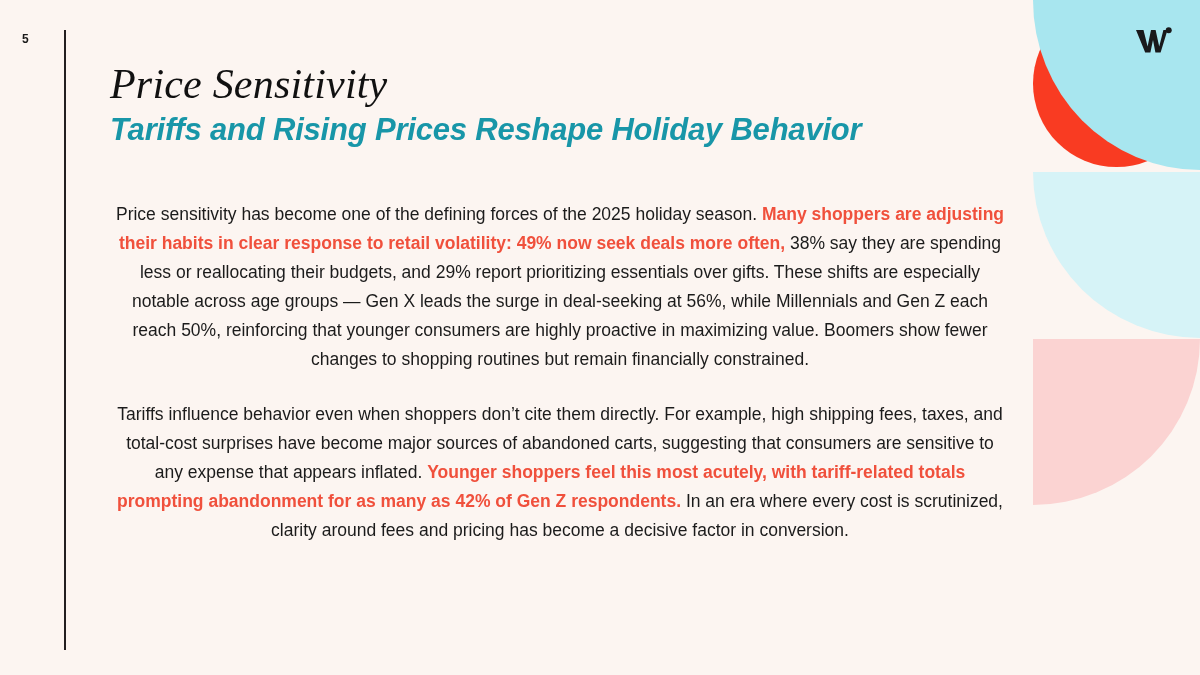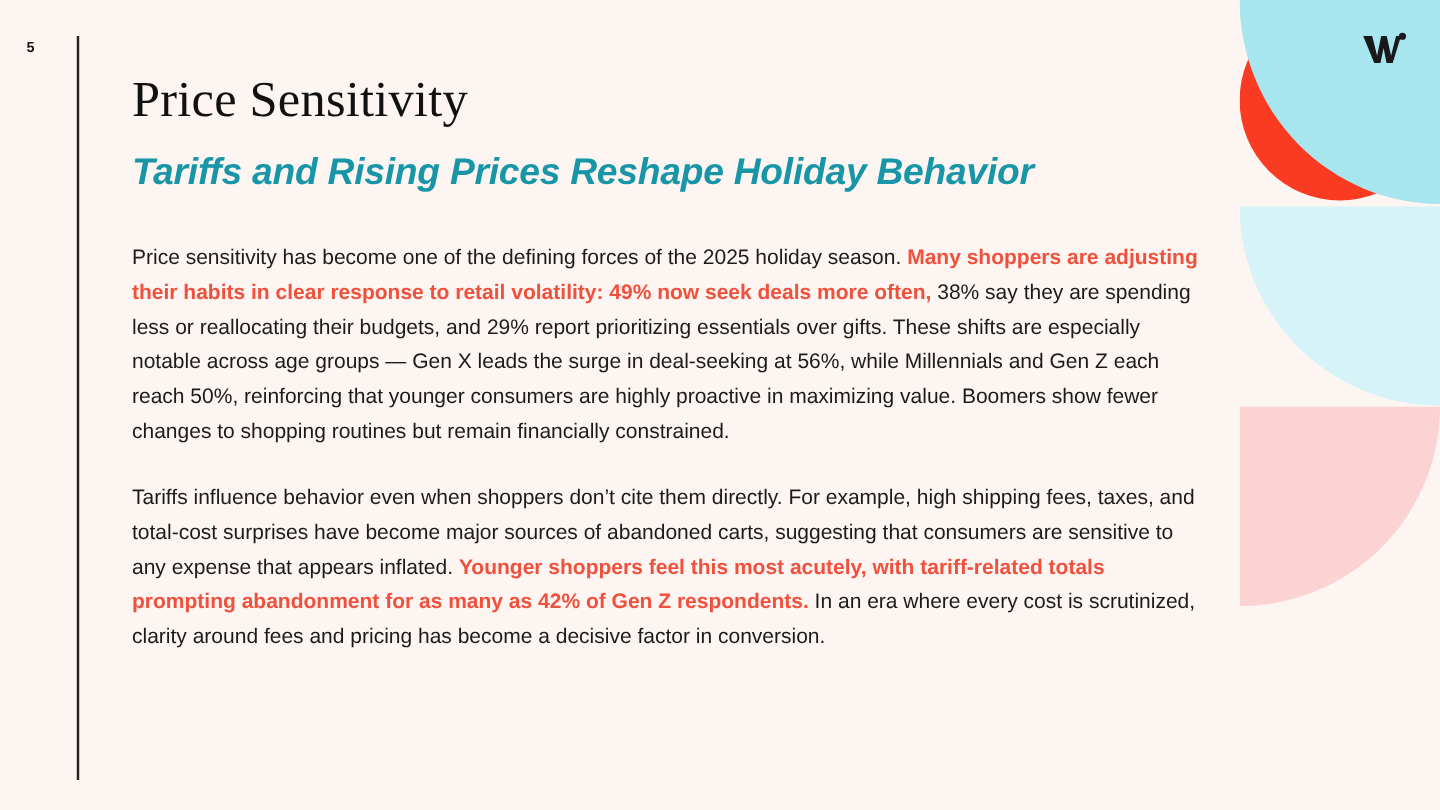--- a/index.html
+++ b/index.html
@@ -101,23 +101,24 @@
     width: 880px;
   }
   .title {
     margin: 0;
     font-family: "Liberation Serif", "DejaVu Serif", serif;
     font-size: 42px;
     font-weight: 400;
     line-height: 1.08;
     color: #111111;
     letter-spacing: 0.2px;
+    font-style: italic;
   }
   .subtitle {
-    margin: 19px 0 0 0;
+    margin: 6px 0 0 0;
     font-family: "Liberation Sans", sans-serif;
     font-size: 31px;
     font-weight: 700;
     font-style: italic;
     line-height: 1.12;
     color: #1896A8;
     letter-spacing: -0.2px;
   }
 
   
@@ -126,21 +127,21 @@
     left: 110px;
     top: 200px;
     width: 900px;
   }
   .para {
     margin: 0 0 26px 0;
     font-family: "Liberation Sans", sans-serif;
     font-size: 17.5px;
     line-height: 29px;
     color: #1B1B1B;
-    text-align: left;
+    text-align: center;
   }
   .para:last-child { margin-bottom: 11px; }
   .hl {
     color: #F0503C;
     font-weight: 700;
   }
 </style>
 </head>
 <body>
 

